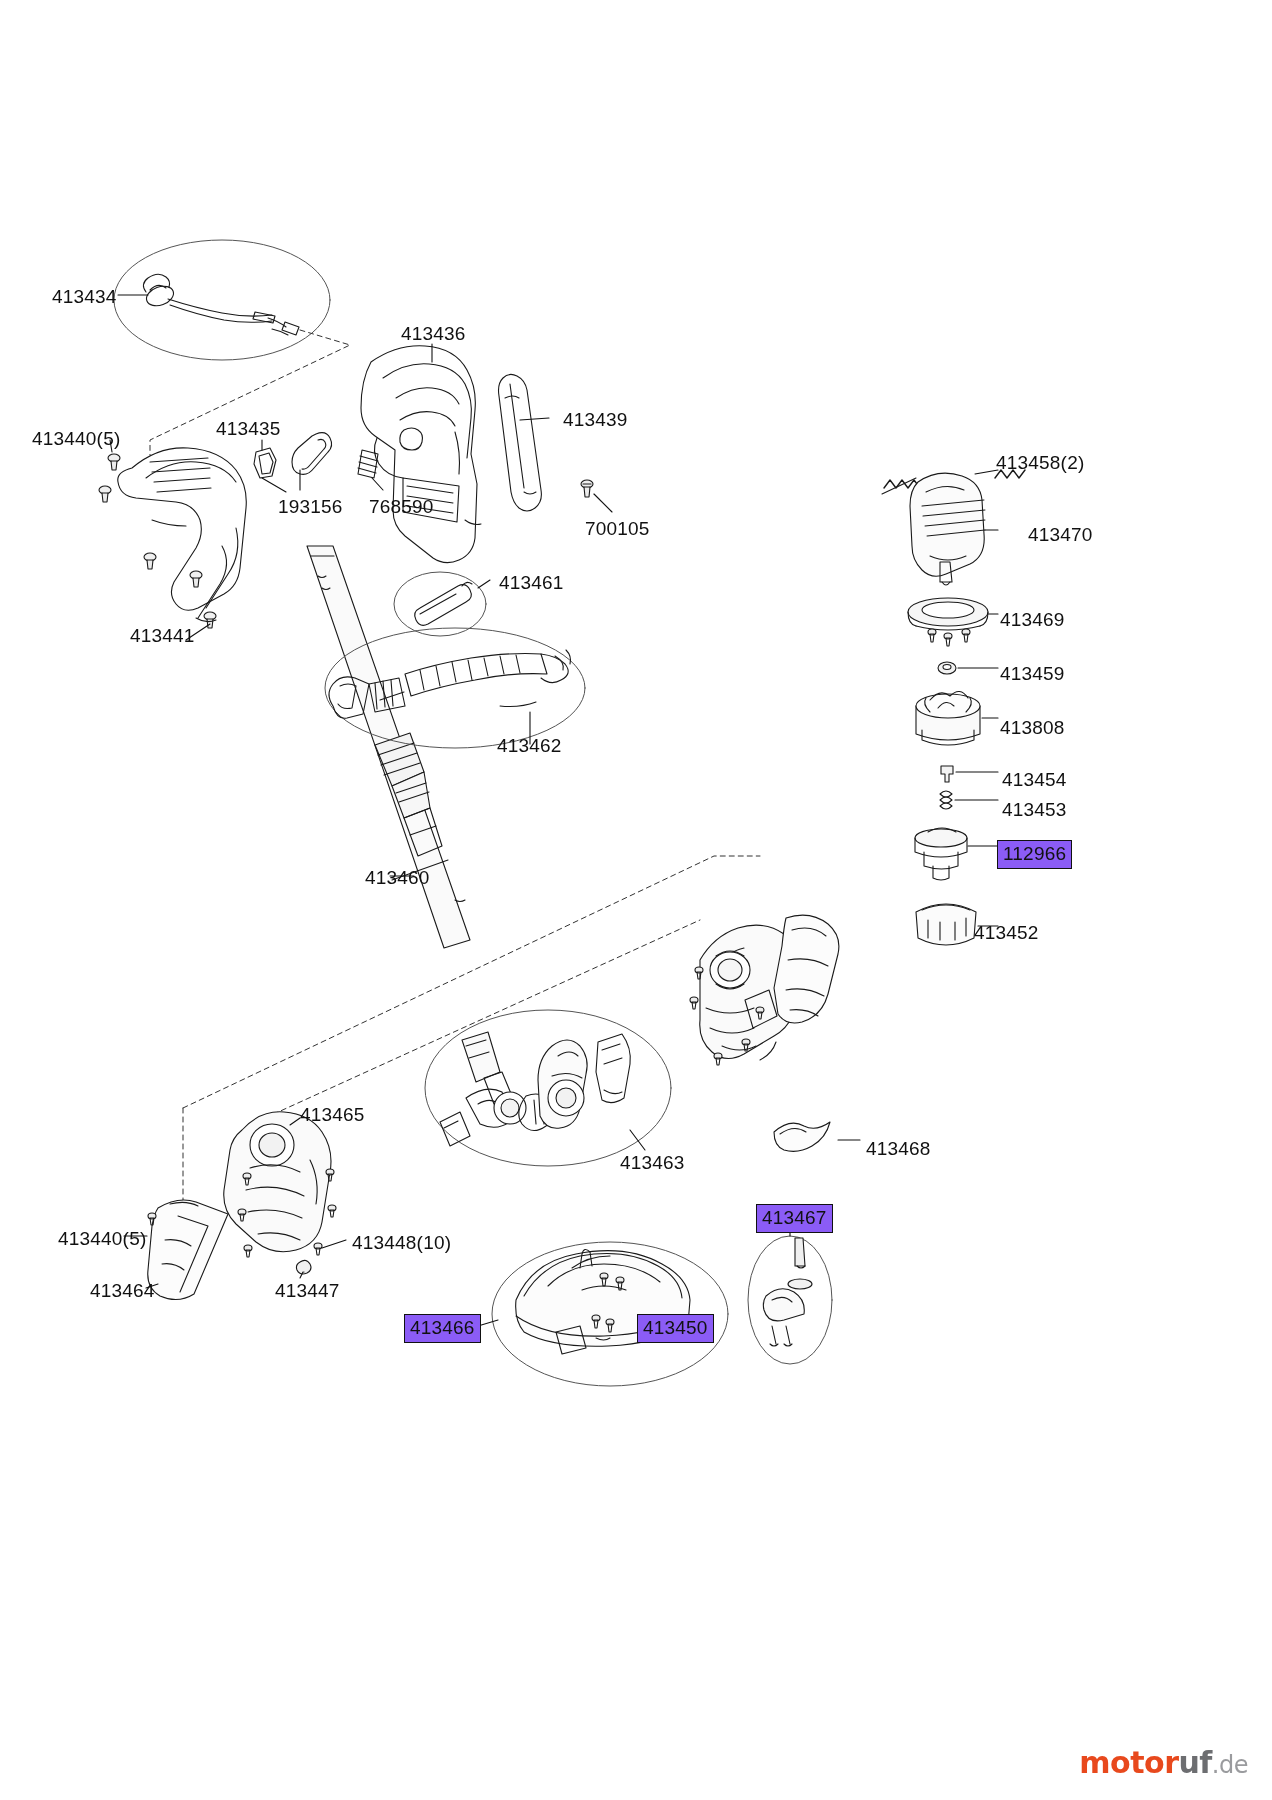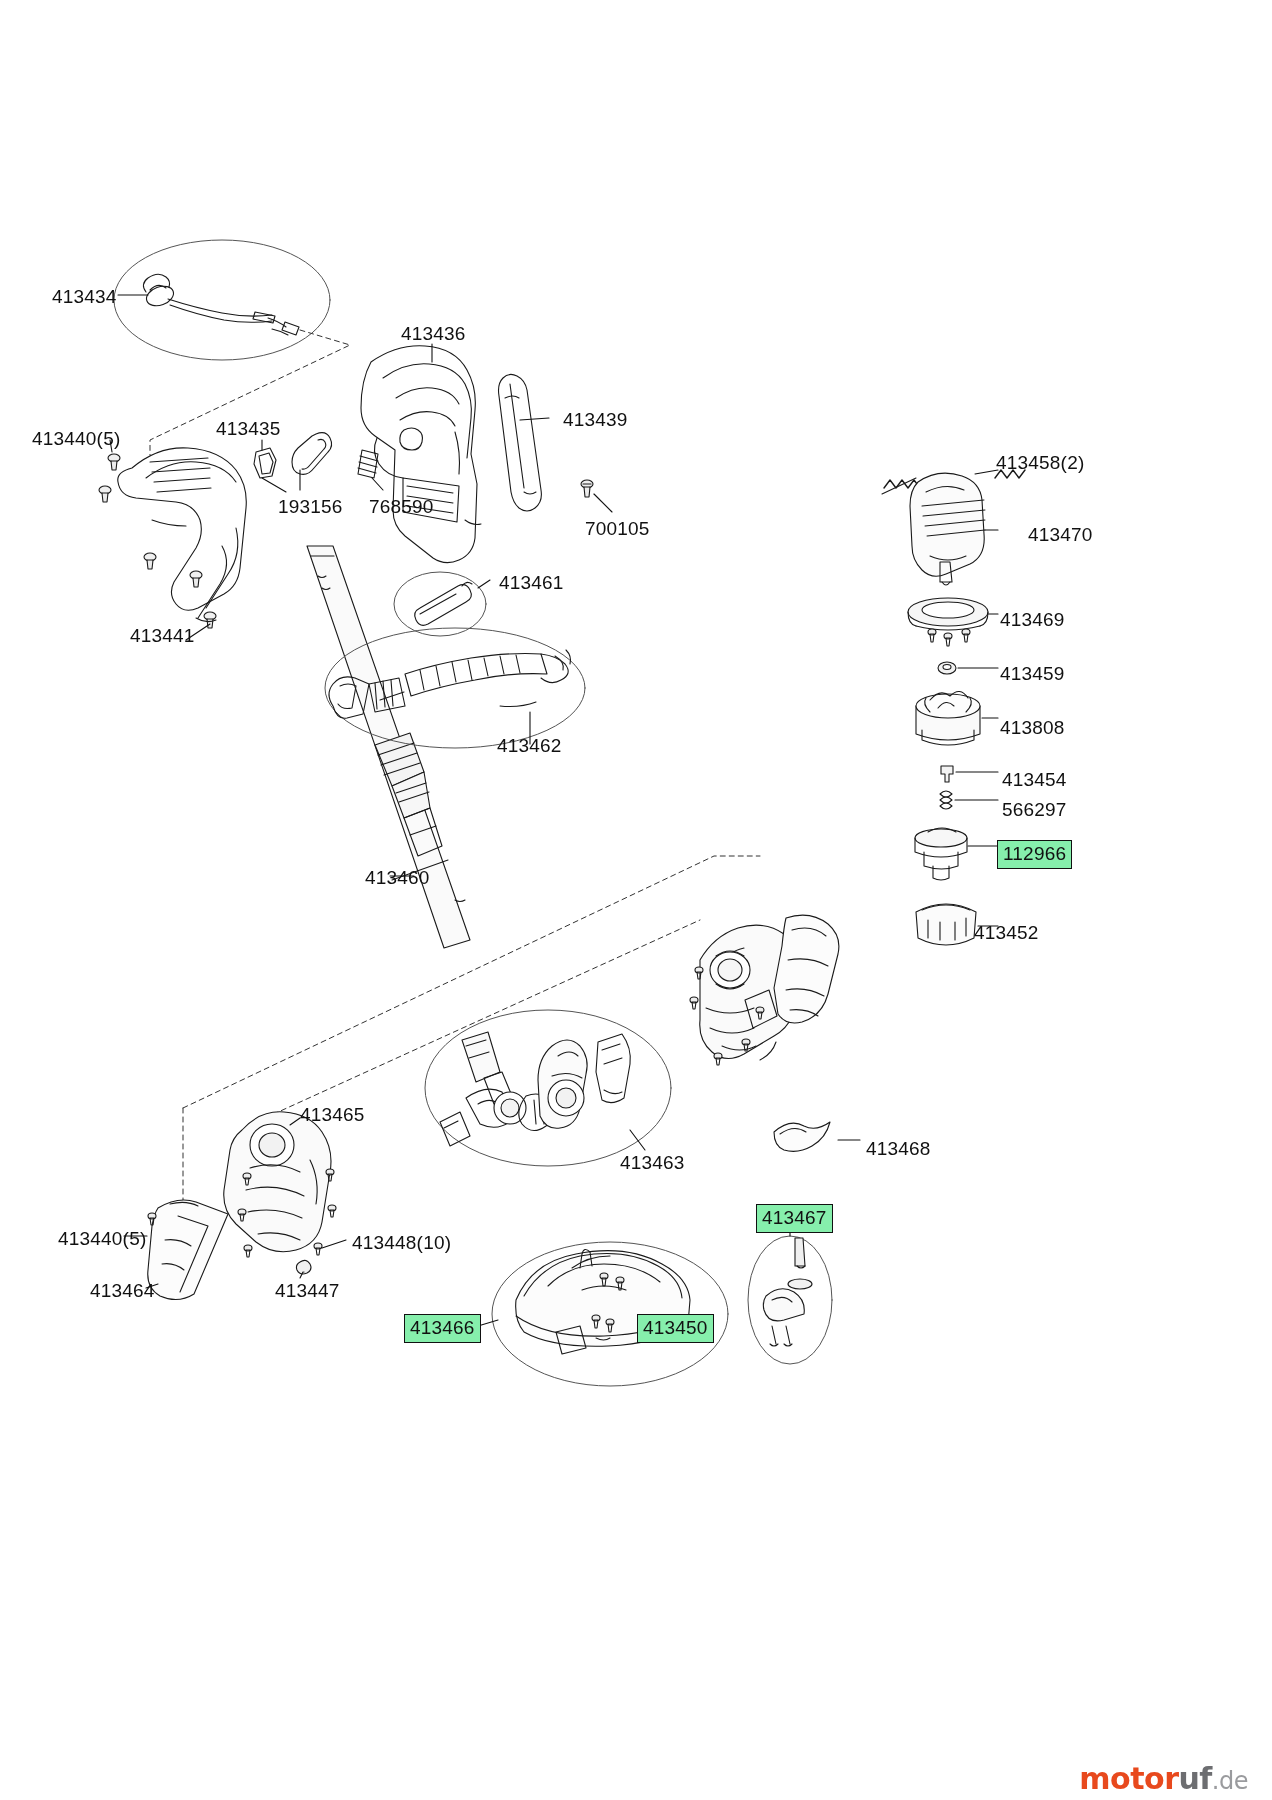--- a/index.html
+++ b/index.html
@@ -30,26 +30,26 @@
     font-size: 19px;
     line-height: 22px;
     letter-spacing: 0.2px;
     color: #111111;
     white-space: nowrap;
     text-align: right;
   }
   .lbl.boxed {
     border: 1.5px solid #111111;
     padding: 2px 5px 3px 5px;
-    background: #86efac;
+    background: #8b5cf6;
   }
   .wm {
     position: absolute;
     right: 24px;
-    bottom: 4px;
+    bottom: 20px;
     font-size: 30px;
     font-family: "DejaVu Sans", sans-serif;
     letter-spacing: -0.5px;
     white-space: nowrap;
   }
   .wm .m1 { color: #e8491d; font-weight: bold; }
   .wm .m2 { color: #6d6e71; font-weight: bold; }
   .wm .m3 { color: #9a9b9e; font-weight: normal; font-size: 24px; }
 </style>
 </head>
@@ -426,21 +426,21 @@
       <div class="lbl" style="left: 32px; top: 428px;">413440(5)</div>
       <div class="lbl" style="left: 278px; top: 496px;">193156</div>
       <div class="lbl" style="left: 369px; top: 496px;">768590</div>
       <div class="lbl" style="left: 585px; top: 518px;">700105</div>
       <div class="lbl" style="left: 996px; top: 452px;">413458(2)</div>
       <div class="lbl" style="left: 1000px; top: 524px; margin-left: 28px;">413470</div>
       <div class="lbl" style="left: 1000px; top: 609px;">413469</div>
       <div class="lbl" style="left: 1000px; top: 663px;">413459</div>
       <div class="lbl" style="left: 1000px; top: 717px;">413808</div>
       <div class="lbl" style="left: 1002px; top: 769px;">413454</div>
-      <div class="lbl" style="left: 1002px; top: 799px;">566297</div>
+      <div class="lbl" style="left: 1002px; top: 799px;">413453</div>
       <div class="lbl boxed" style="left: 997px; top: 840px;">112966</div>
       <div class="lbl" style="left: 946px; top: 922px; margin-left: 28px;">413452</div>
       <div class="lbl" style="left: 499px; top: 572px;">413461</div>
       <div class="lbl" style="left: 130px; top: 625px;">413441</div>
       <div class="lbl" style="left: 497px; top: 735px;">413462</div>
       <div class="lbl" style="left: 333px; top: 867px; margin-left: 32px;">413460</div>
       <div class="lbl" style="left: 300px; top: 1104px;">413465</div>
       <div class="lbl" style="left: 620px; top: 1152px;">413463</div>
       <div class="lbl" style="left: 866px; top: 1138px;">413468</div>
       <div class="lbl boxed" style="left: 756px; top: 1204px;">413467</div>

